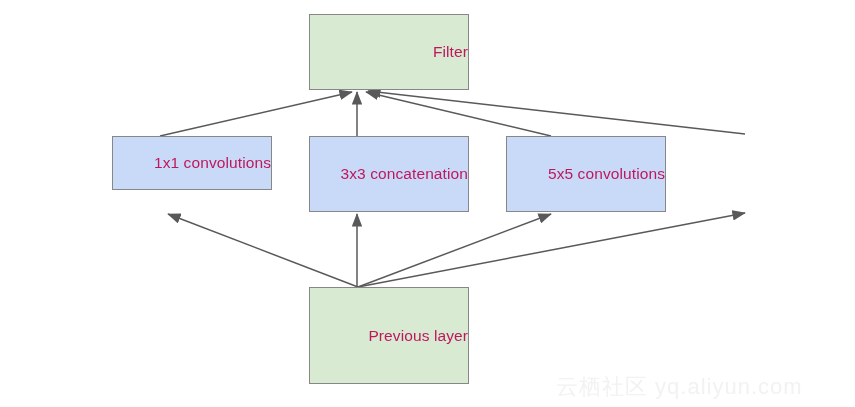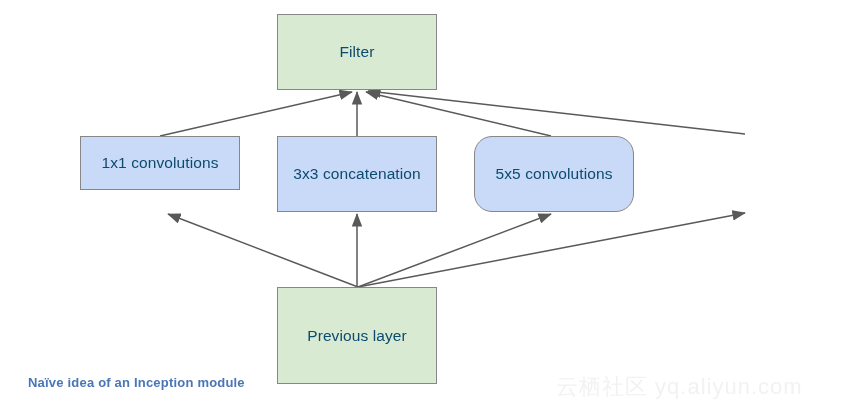--- a/index.html
+++ b/index.html
@@ -16,27 +16,28 @@
     height: 407px;
     background: #ffffff;
     overflow: hidden;
   }
   .node {
     position: absolute;
     box-sizing: border-box;
     border: 1.6px solid #878787;
     display: flex;
     align-items: center;
-    justify-content: center;
+    justify-content: flex-end;
     text-align: center;
     font-size: 15.5px;
     line-height: 1.25;
-    color: #0c4a6e;
+    color: #be185d;
     z-index: 3;
     letter-spacing: 0.1px;
+    margin-left: 32px;
   }
   .node-green { background: #d9ead3; }
   .node-blue  { background: #c9daf8; }
   .node-red   { background: #f4cccc; }
 
   #edges {
     position: absolute;
     left: 0;
     top: 0;
     width: 855px;
@@ -95,26 +96,25 @@
   </div>
 
   <div class="node node-blue" style="left:80px; top:136px; width:160px; height:54px;">
     <span>1x1 convolutions</span>
   </div>
 
   <div class="node node-blue" style="left:277px; top:136px; width:160px; height:76px;">
     <span>3x3 concatenation</span>
   </div>
 
-  <div class="node node-blue" style="left:474px; top:136px; width:160px; height:76px;border-radius:18px;">
+  <div class="node node-blue" style="left:474px; top:136px; width:160px; height:76px;">
     <span>5x5 convolutions</span>
   </div>
 
 
   <div class="node node-green" style="left:277px; top:287px; width:160px; height:97px;">
     <span>Previous layer</span>
   </div>
 
-  <div class="caption">Naïve idea of an Inception module</div>
 
   <div class="watermark">云栖社区 yq.aliyun.com</div>
 
 </div>
 
 </body></html>

